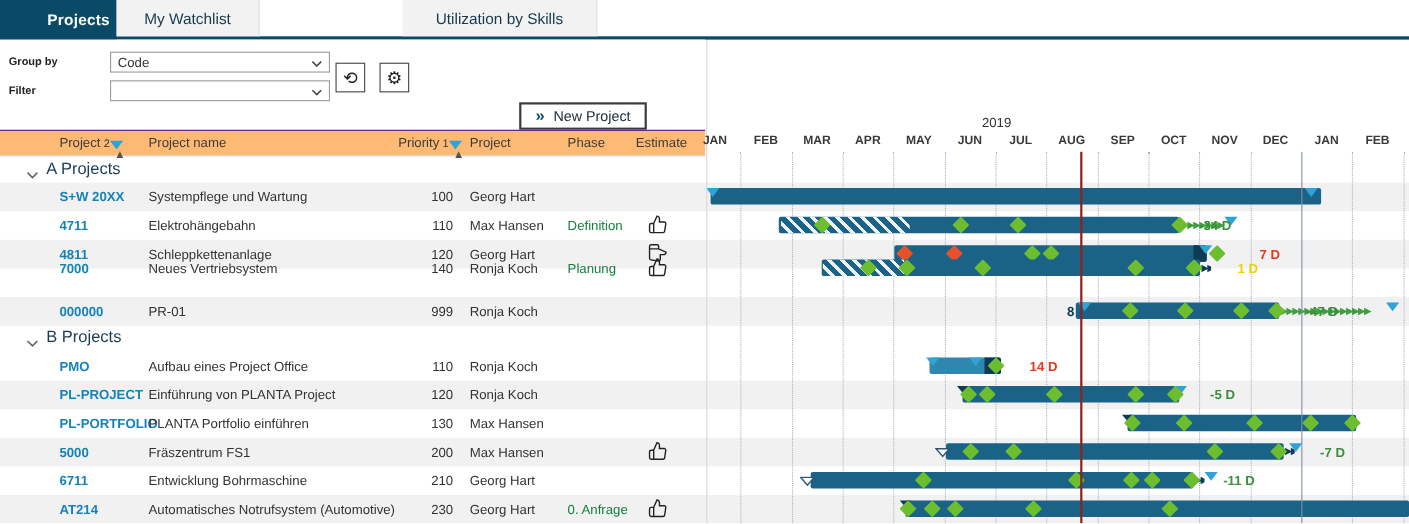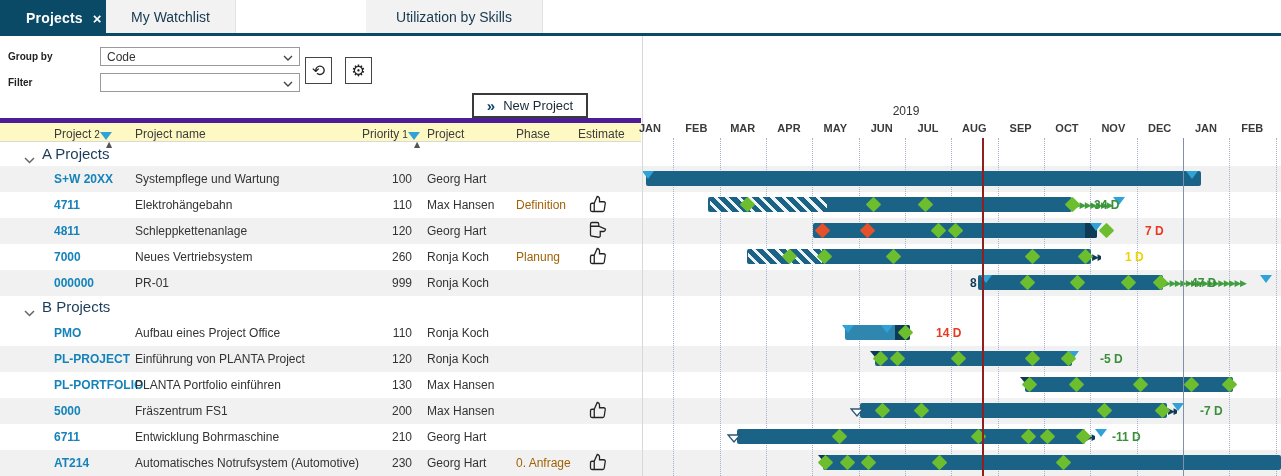--- a/index.html
+++ b/index.html
@@ -4,21 +4,21 @@
 <style>
   * { margin:0; padding:0; box-sizing:border-box; }
   html,body { width:1281px; height:476px; overflow:hidden; }
   body { font-family:"Liberation Sans", sans-serif; color:#333; background:#fff; }
   #app { position:relative; width:1281px; height:476px; background:#fff; overflow:hidden; }
 
   
   #tabbar { position:absolute; left:0; top:0; width:1281px; height:36px; background:#fff; }
   #tabbar-underline { position:absolute; left:0; top:33px; width:1281px; height:3px; background:#0b4a67; }
   #tab-active { position:absolute; left:0; top:0; width:106px; height:36px; background:#0b4a67; color:#fff;
-    display:flex; align-items:center; gap:8px; padding:0 18px; cursor:pointer; }
+    display:flex; align-items:center; gap:25px; padding:0 18px; cursor:pointer; }
   #tab-active .tab-label { font-size:14px; font-weight:bold; letter-spacing:.2px; }
   #hamburger { display:flex; flex-direction:column; gap:3px; width:18px; }
   #hamburger span { display:block; height:2.5px; background:#fff; border-radius:1px; }
   #tab-close { font-size:15px; font-weight:bold; line-height:1; margin-left:2px; cursor:pointer; }
   .tab { position:absolute; top:0; height:33px; background:#f2f2f2; color:#17394f; font-size:14px;
     display:flex; align-items:center; justify-content:center; border-right:1px solid #e3e3e3; cursor:pointer; }
   #tab-1 { left:106px; width:130px; }
   #tab-2 { left:236px; width:130px; }
   #tab-3 { left:366px; width:177px; }
 
@@ -29,22 +29,22 @@
     font-size:12px; color:#333; display:flex; align-items:center; padding:0 6px; cursor:pointer; }
   .dropdown .dd-value { flex:1; }
   .dd-chev { flex:0 0 auto; }
   .iconbtn { position:absolute; width:27px; height:27px; border:1px solid #444; background:#fff; display:flex;
     align-items:center; justify-content:center; font-family:"DejaVu Sans",sans-serif; font-size:16px; color:#222; cursor:pointer; }
   #btn-new-project { position:absolute; left:472px; top:57px; width:116px; height:25px; border:2px solid #3a3a3a;
     background:#fff; display:flex; align-items:center; justify-content:center; gap:8px; font-size:13px; color:#1b2b38; cursor:pointer; }
   #btn-new-project .chev2 { color:#0b4a67; font-weight:bold; font-size:15px; }
 
   
-  #table-header { position:absolute; left:0; top:118px; width:641px; height:24px; background:#fef9c3;
-    border-top:5px solid #4c1d95; border-bottom:1px solid #d9d9d9; font-size:12px; color:#3c3c3c; }
+  #table-header { position:absolute; left:0; top:118px; width:641px; height:24px; background:#fdba74;
+    border-top:1px solid #4c1d95; border-bottom:1px solid #d9d9d9; font-size:12px; color:#3c3c3c; }
   .th { position:absolute; top:4px; white-space:nowrap; cursor:pointer; }
   .sortbadge { font-size:10px; color:#333; margin-left:3px; }
   .sortbadge .tri { font-size:8px; font-family:"DejaVu Sans",sans-serif; color:#555; }
 
   
   #stripes, #gantt-grid, #rows, #gantt-lines { position:absolute; left:0; top:0; width:1281px; height:476px; }
   .stripe { position:absolute; left:0; width:1281px; background:#f1f1f1; }
   .gridline { position:absolute; width:0; border-left:1px dotted #a6b2cd; }
   #year-line { position:absolute; width:0; border-left:1px solid #8090a8; }
   #today-line { position:absolute; width:0; border-left:2px solid #8e2020; }
@@ -56,21 +56,21 @@
 
   
   .grow { position:absolute; left:0; width:1281px; }
   .ghead-chev { position:absolute; left:24px; top:7px; cursor:pointer; }
   .ghead-label { position:absolute; left:42px; top:2px; font-size:15px; color:#1b3c58; cursor:pointer; }
   .cell { position:absolute; top:6px; font-size:12px; white-space:nowrap; }
   .c-code { left:54px; font-weight:bold; color:#1583ba; cursor:pointer; }
   .c-name { left:135px; color:#333; }
   .c-prio { left:335px; width:77px; text-align:right; color:#333; }
   .c-mgr  { left:427px; color:#333; }
-  .c-phase{ left:516px; color:#a16207; }
+  .c-phase{ left:516px; color:#15803d; }
   .c-est  { left:578px; width:40px; top:3px; text-align:center; }
   .c-est svg { display:inline-block; }
 
   
   .gpane { position:absolute; left:641px; width:640px; height:26px; overflow:hidden; }
   .bar { position:absolute; top:5px; height:15px; background:#1a6386; border-radius:2px; cursor:pointer; }
   .bar.light { background:#2f87b0; }
   .hatch { position:absolute; top:5px; height:15px;
     background:repeating-linear-gradient(45deg, rgba(255,255,255,0) 0 5px, rgba(255,255,255,.92) 5px 8px); }
   .darkend { position:absolute; top:5px; height:15px; background:#0f3a55; border-radius:0 2px 2px 0; }
@@ -172,24 +172,24 @@
           <div class="darkend" style="left: 444px; width: 12px;"></div>
           <div class="tri" style="left: 449px;"></div>
           <div class="dmd r" style="left: 175.5px;"></div>
           <div class="dmd r" style="left: 220.5px;"></div>
           <div class="dmd g" style="left: 291.5px;"></div>
           <div class="dmd g" style="left: 308.5px;"></div>
           <div class="dmd g" style="left: 459.5px;"></div>
           <div class="glabel red" style="left: 504px;">7 D</div>
         </div>
       </div>
-      <div class="grow" style="top: 244px; height: 26px;">
+      <div class="grow" style="top: 231px; height: 26px;">
         <div class="cell c-code">7000</div>
         <div class="cell c-name">Neues Vertriebsystem</div>
-        <div class="cell c-prio">260</div>
+        <div class="cell c-prio">140</div>
         <div class="cell c-mgr">Ronja Koch</div>
         <div class="cell c-phase">Planung</div>
         <div class="cell c-est"><svg width="18" height="18" viewBox="0 0 24 24" fill="none" stroke="#222" stroke-width="1.7">
             <path d="M14 9V5a3 3 0 0 0-3-3l-4 9v11h11.28a2 2 0 0 0 2-1.7l1.38-9a2 2 0 0 0-2-2.3zM7 22H4a2 2 0 0 1-2-2v-7a2 2 0 0 1 2-2h3"></path>
           </svg></div>
         <div class="gpane" style="top: 0px;">
           <div class="bar" style="left: 106px; width: 344px;"></div>
           <div class="hatch" style="left: 107px; width: 74px;"></div>
           <div class="chev dark" style="left: 451px; width: 9px;">▶▶</div>
           <div class="dmd g" style="left: 142.5px;"></div>

